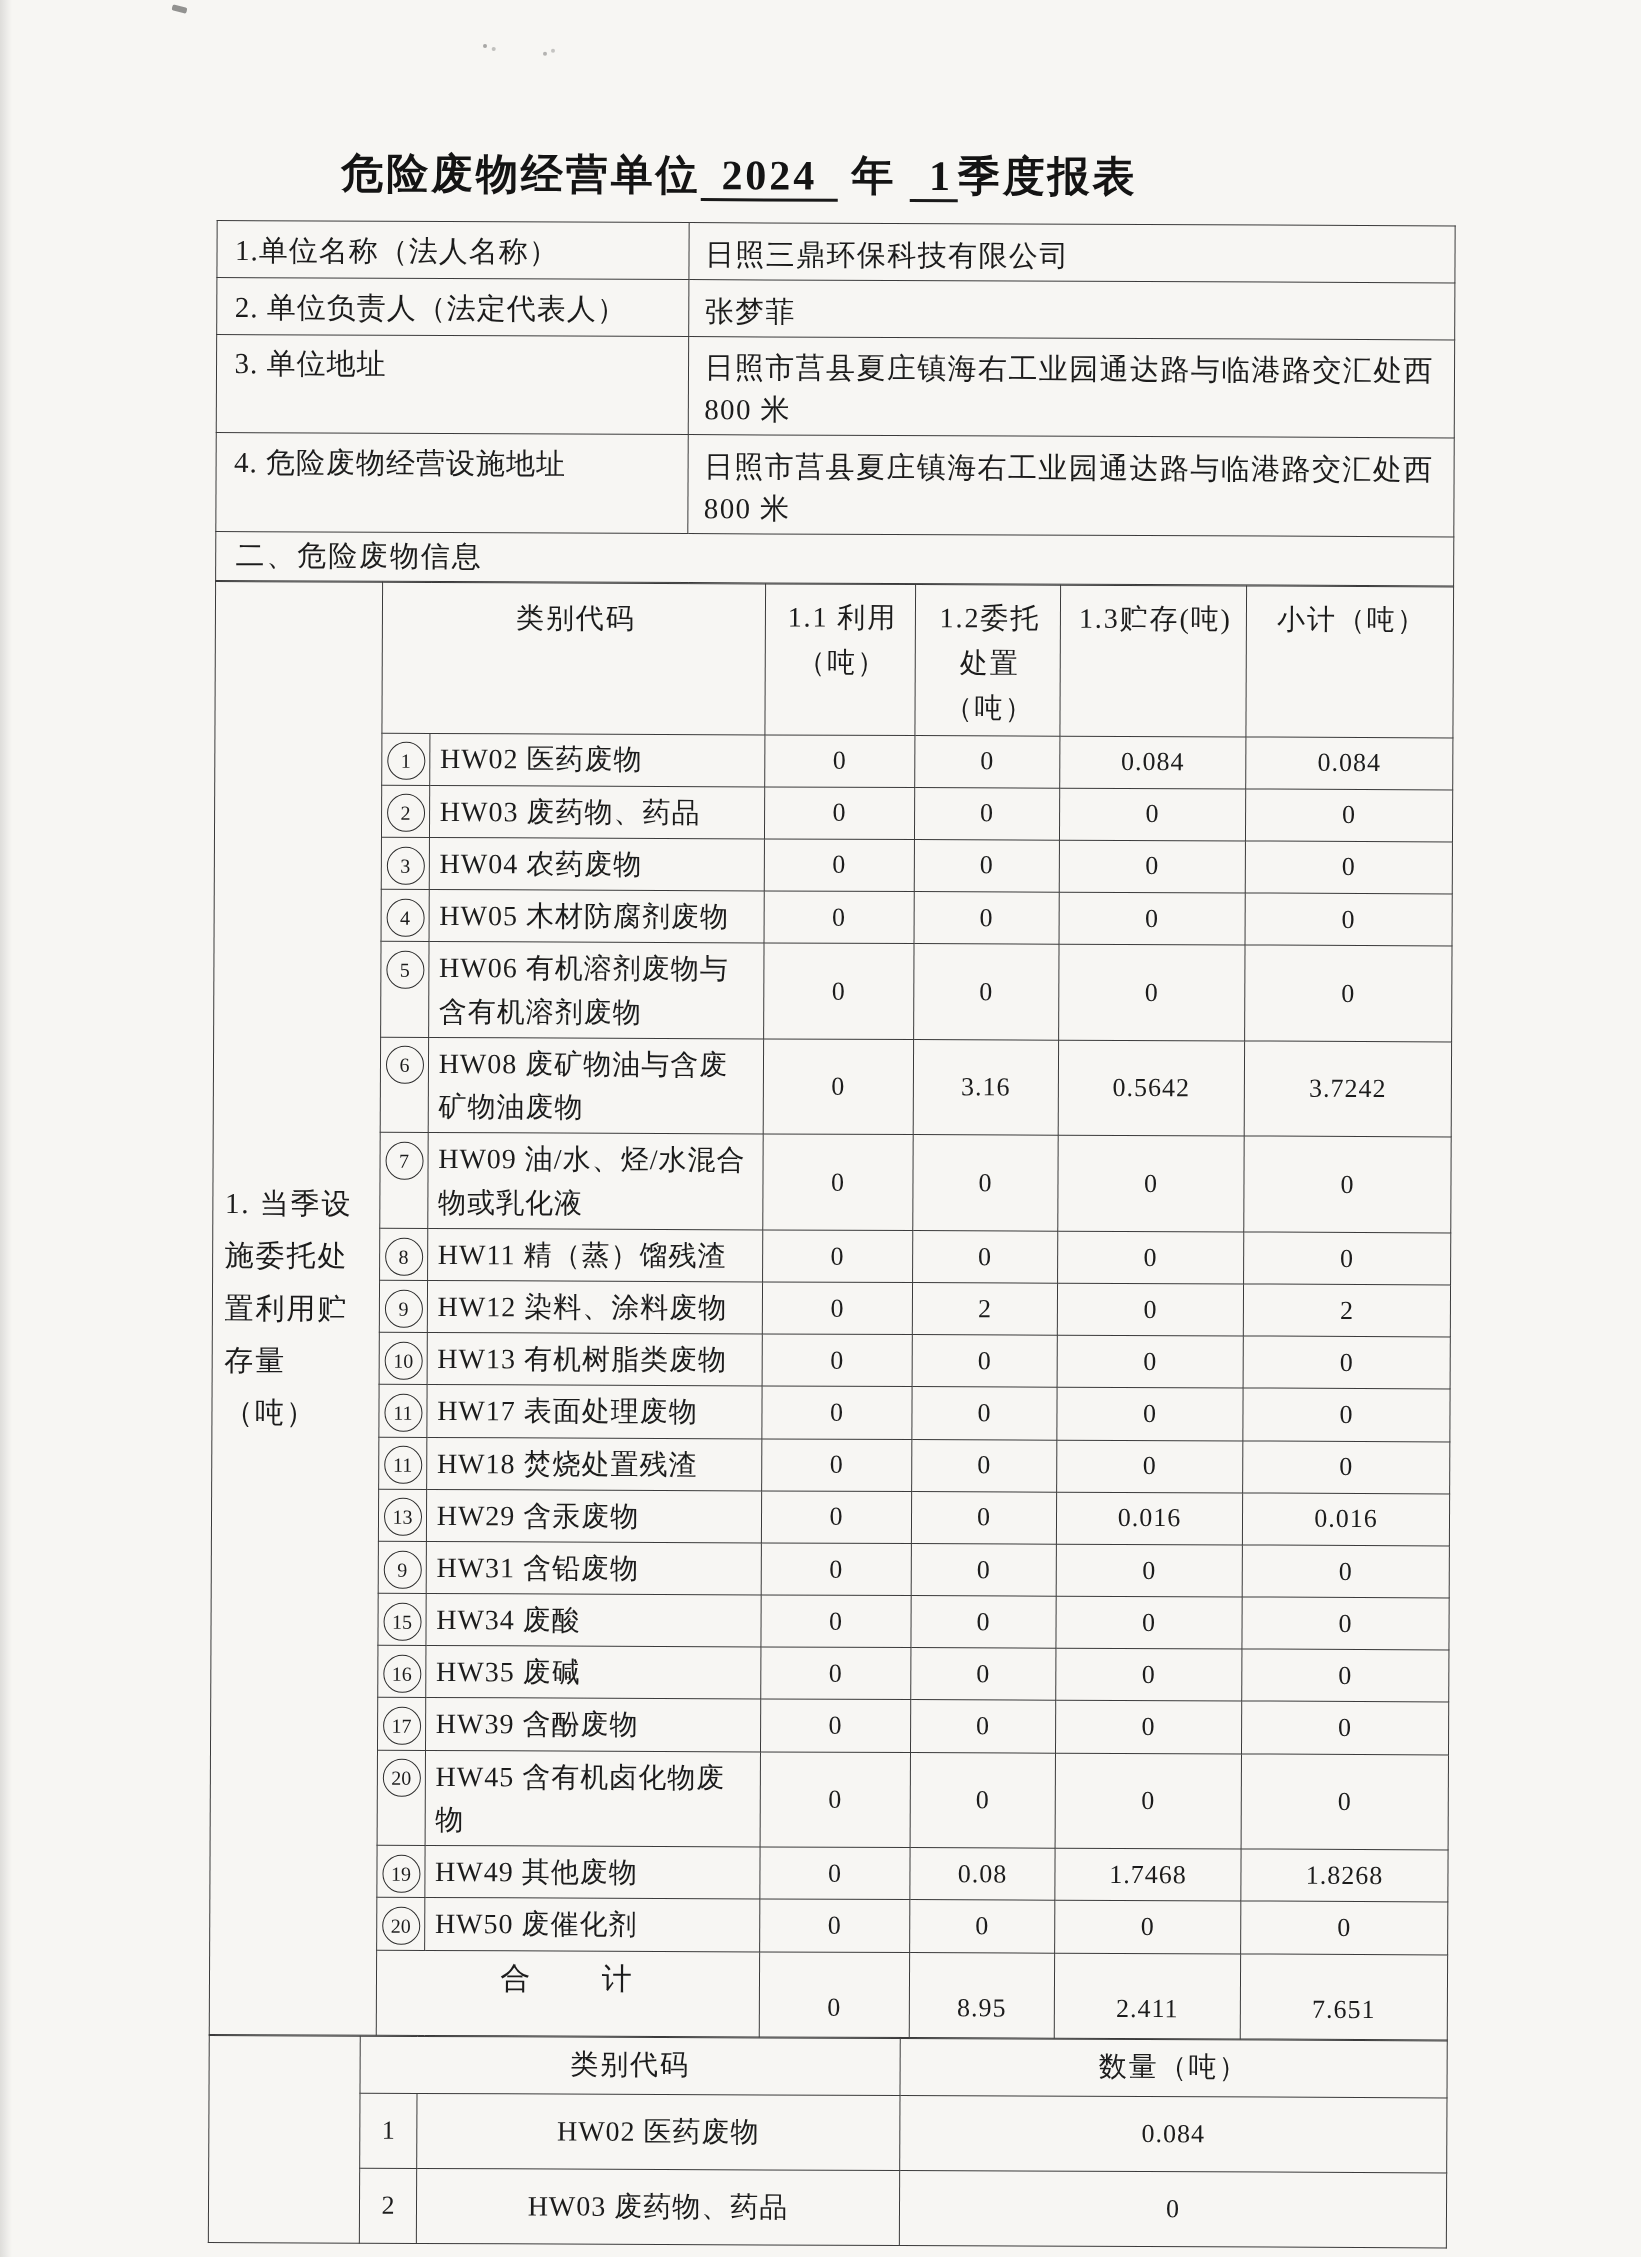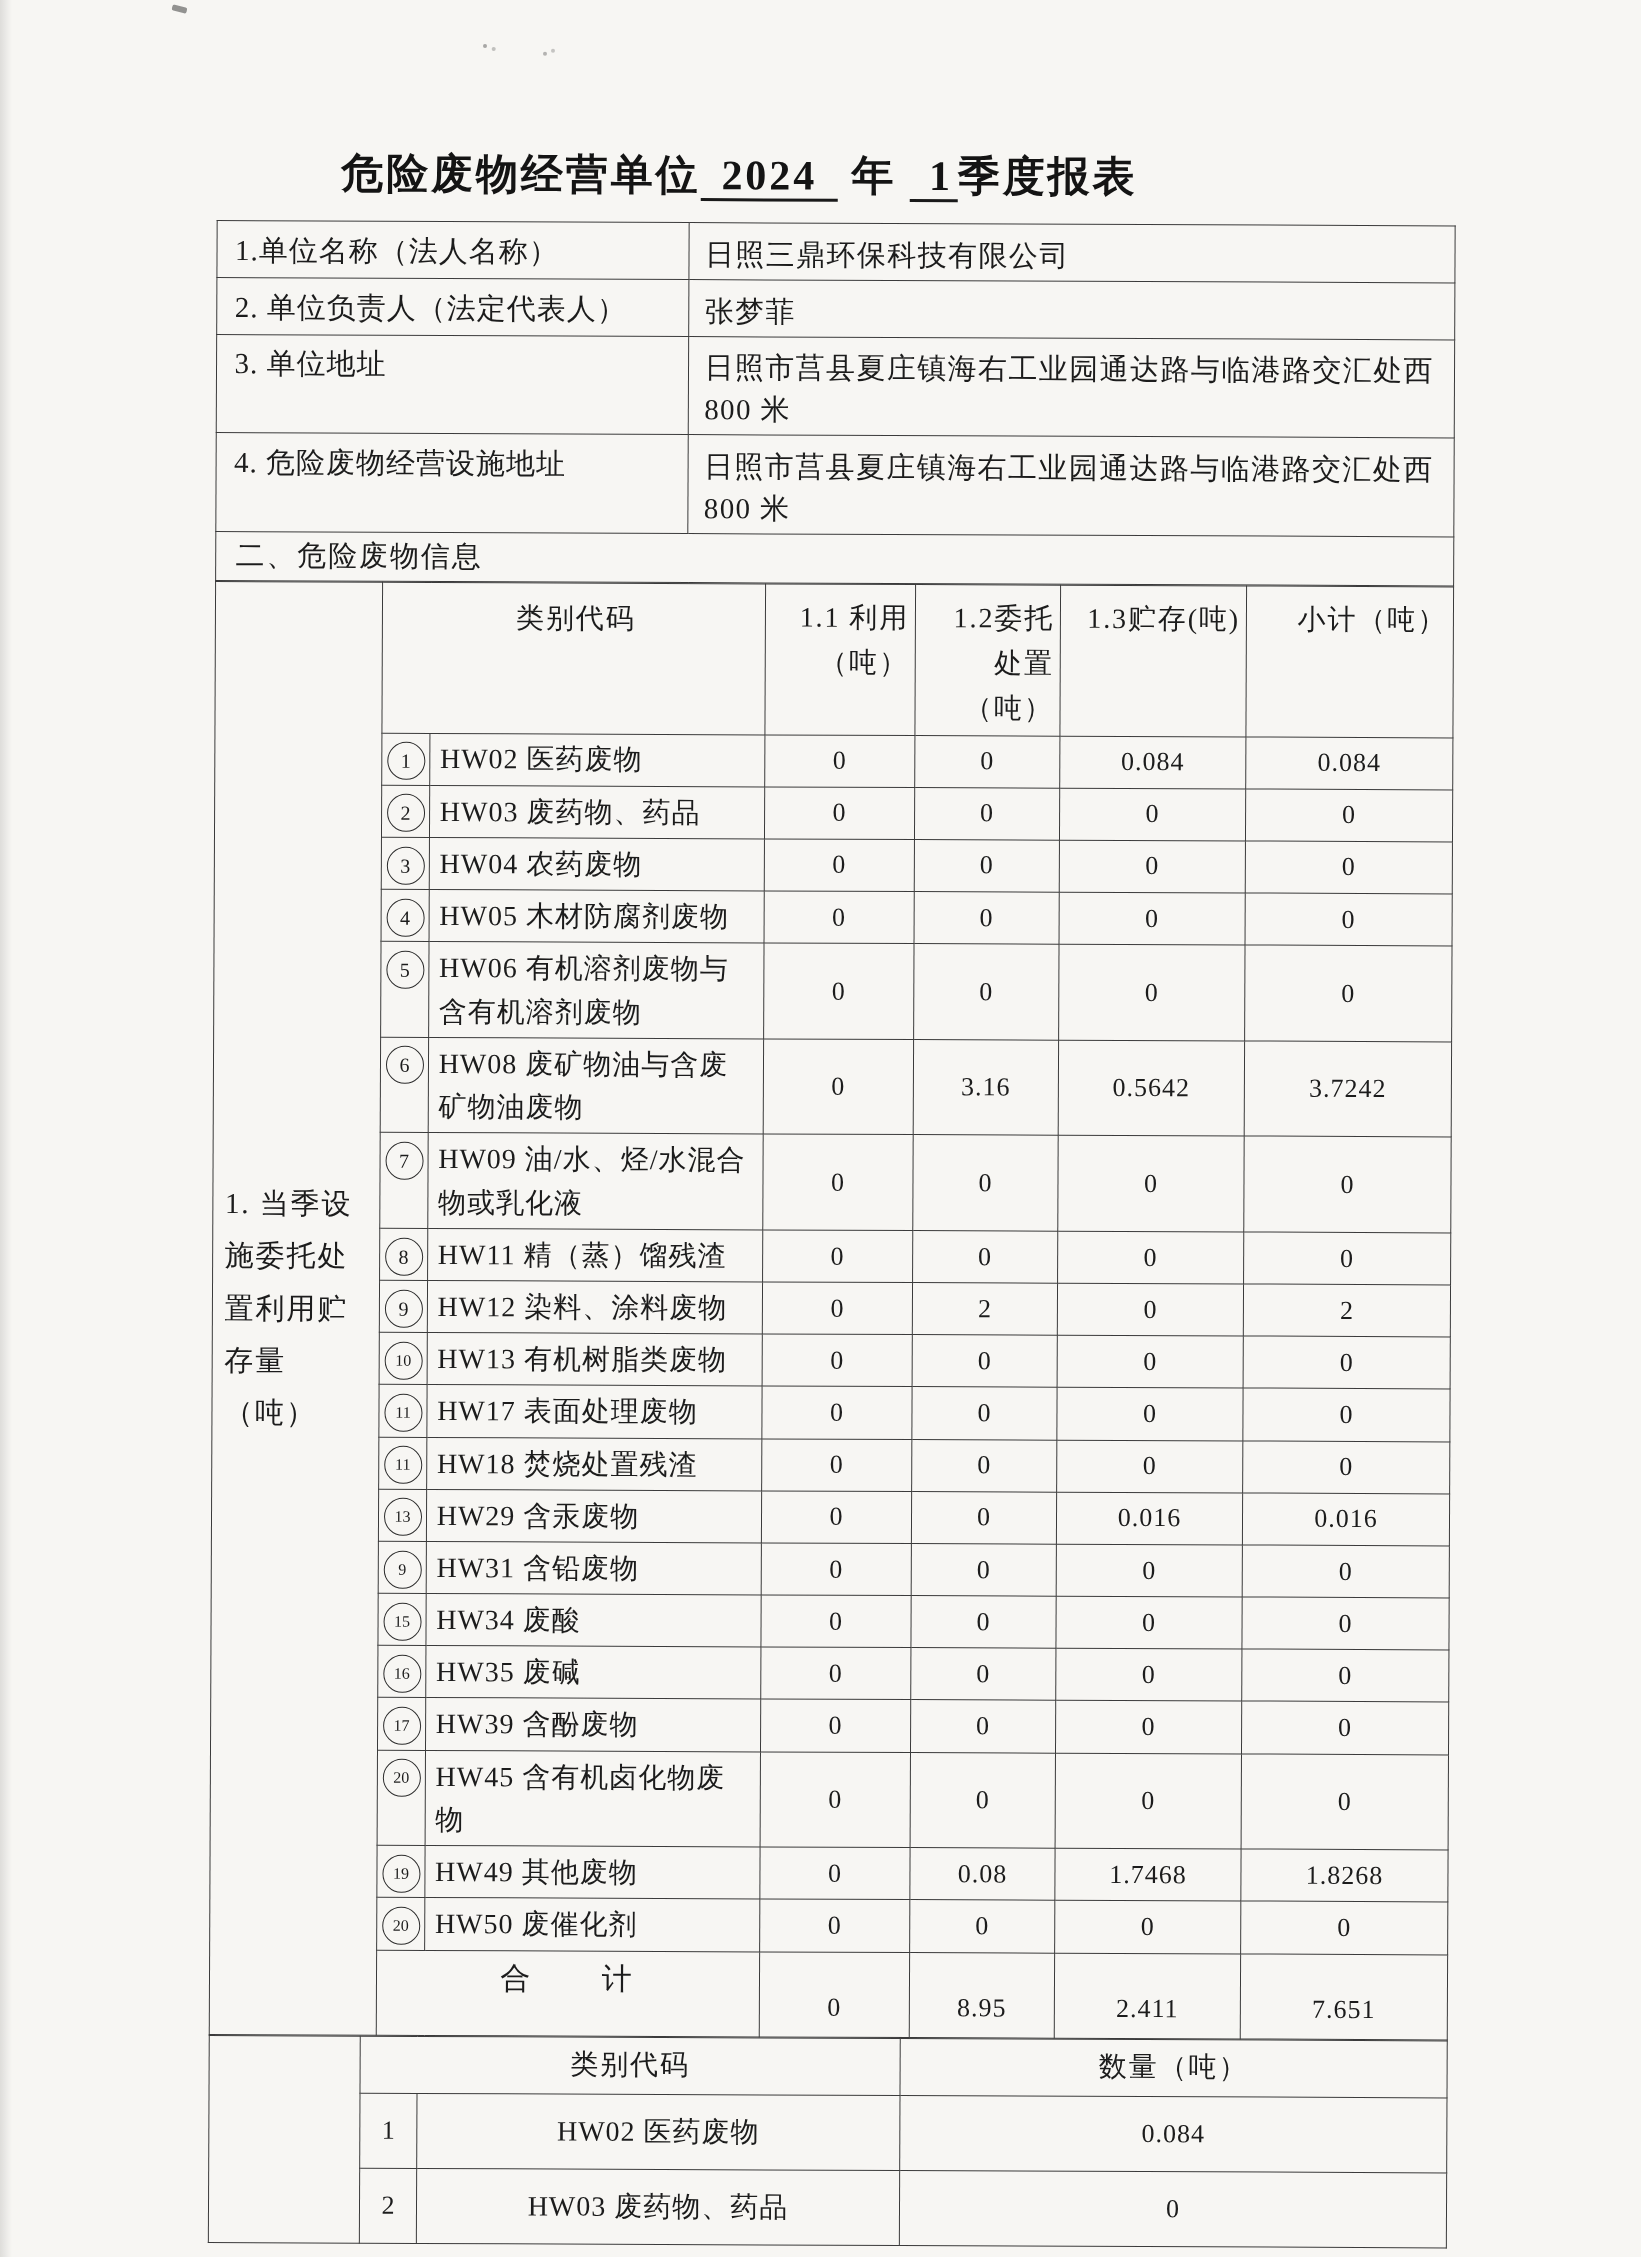--- a/index.html
+++ b/index.html
@@ -33,28 +33,28 @@
   .section-row{height:44px;}
   .ilabel{font-size:29px;vertical-align:top;padding:9.7px 9.7px 3.9px 17.4px;letter-spacing:1px;}
   .ivalue{font-size:29px;vertical-align:top;padding:9.7px 13.5px 3.9px 15.4px;letter-spacing:1.4px;line-height:1.45;}
   .section-title{font-size:29px;padding:3.9px 9.7px 3.9px 19.3px;letter-spacing:1.9px;}
   
   .main-table{width:1238px;}
   .mt-header{height:93px;}
   tr.mt-row{height:52px;}
   .sidebar-cell{font-size:29px;vertical-align:middle;padding:9.7px 7.7px 9.7px 11.6px;
     line-height:1.8;letter-spacing:1.9px;}
-  .hcell{font-size:28px;vertical-align:top;text-align:right;
+  .hcell{font-size:28px;vertical-align:top;text-align:center;
     padding:11.6px 5.8px 3.9px 9.7px;line-height:1.6;letter-spacing:1.9px;}
   .cat-h{text-align:center;padding-top:13.5px;}
   .circ-cell{text-align:center;vertical-align:top;padding-top:8.7px;}
   .circ{display:inline-flex;align-items:center;justify-content:center;
     width:36px;height:36px;border:1.9px solid #2d2d2d;border-radius:50%;
     font-size:20px;line-height:1;background:transparent;}
-  .circ.two{font-size:16px;text-align:right;}
+  .circ.two{font-size:20px;text-align:right;}
   .cat-cell{font-size:28px;text-align:left;vertical-align:middle;
     padding:3.9px 7.7px 3.9px 9.7px;line-height:1.55;letter-spacing:1px;}
   .val-cell{font-size:26px;text-align:center;vertical-align:middle;letter-spacing:1px;}
   .total-row{height:85px;}
   .total-label{font-size:30px;text-align:center;vertical-align:top;padding-top:7.7px;letter-spacing:3.9px;}
   .total-val{vertical-align:bottom;padding-bottom:13.5px;}
   
   .bottom-table{width:1238px;}
   .bt-header{height:45px;}
   .bt-header .hcell{text-align:center;padding:5.8px 3.9px;vertical-align:middle;}

